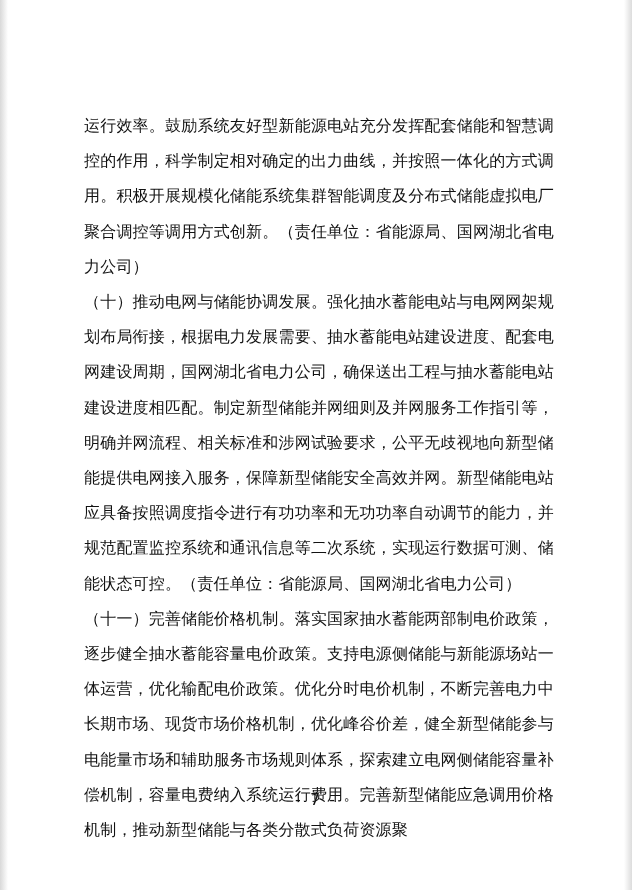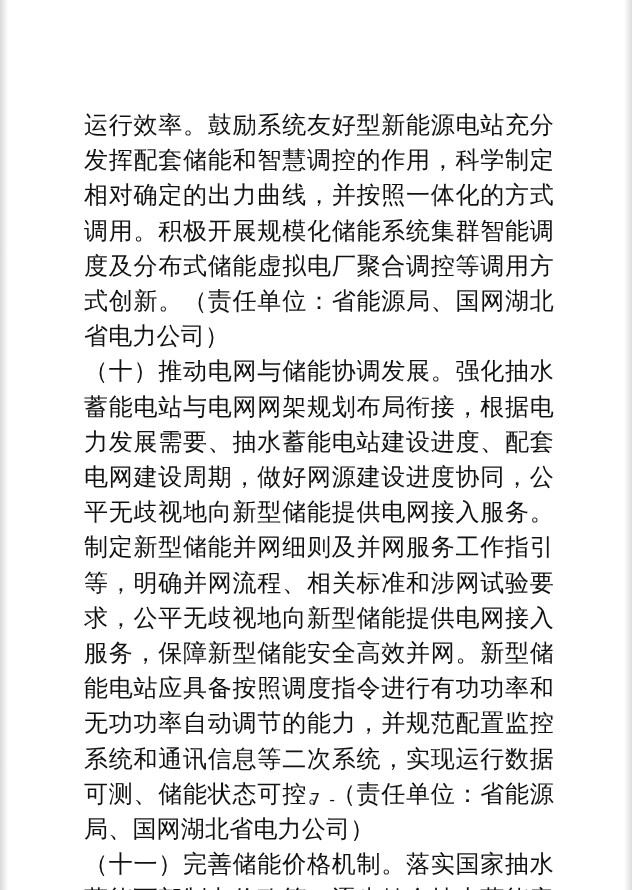--- a/index.html
+++ b/index.html
@@ -19,21 +19,21 @@
     box-sizing: border-box;
   }
   .page-inner {
     position: absolute;
     left: 84px;
     top: 108px;
     width: 470px;
   }
   .para {
     font-family: "DejaVu Sans", "Liberation Sans", sans-serif;
-    font-size: 24px;
+    font-size: 16px;
     line-height: 35.2px;
     color: #121212;
     text-align: justify;
     text-justify: inter-character;
     letter-spacing: 0.2px;
     margin: 0 0 0 0;
     white-space: pre-wrap;
   }
   .para + .para {
     margin-top: 0px;
@@ -64,18 +64,18 @@
 </style>
 </head>
 <body>
 
 <div class="page">
   <div class="edge-left"></div>
   <div class="edge-right"></div>
 
   <div class="page-inner">
     <p class="para">运行效率。鼓励系统友好型新能源电站充分发挥配套储能和智慧调控的作用，科学制定相对确定的出力曲线，并按照一体化的方式调用。积极开展规模化储能系统集群智能调度及分布式储能虚拟电厂聚合调控等调用方式创新。（责任单位：省能源局、国网湖北省电力公司）</p>
-    <p class="para" style="text-indent: 0px;">（十）推动电网与储能协调发展。强化抽水蓄能电站与电网网架规划布局衔接，根据电力发展需要、抽水蓄能电站建设进度、配套电网建设周期，做好网源建设进度协同，公平无歧视地向新型储能提供电网接入服务。制定新型储能并网细则及并网服务工作指引等，明确并网流程、相关标准和涉网试验要求，公平无歧视地向新型储能提供电网接入服务，保障新型储能安全高效并网。新型储能电站应具备按照调度指令进行有功功率和无功功率自动调节的能力，并规范配置监控系统和通讯信息等二次系统，实现运行数据可测、储能状态可控。（责任单位：省能源局、国网湖北省电力公司）</p>
+    <p class="para" style="text-indent: 0px;">（十）推动电网与储能协调发展。强化抽水蓄能电站与电网网架规划布局衔接，根据电力发展需要、抽水蓄能电站建设进度、配套电网建设周期，国网湖北省电力公司，确保送出工程与抽水蓄能电站建设进度相匹配。制定新型储能并网细则及并网服务工作指引等，明确并网流程、相关标准和涉网试验要求，公平无歧视地向新型储能提供电网接入服务，保障新型储能安全高效并网。新型储能电站应具备按照调度指令进行有功功率和无功功率自动调节的能力，并规范配置监控系统和通讯信息等二次系统，实现运行数据可测、储能状态可控。（责任单位：省能源局、国网湖北省电力公司）</p>
     <p class="para" style="text-indent: 0px;">（十一）完善储能价格机制。落实国家抽水蓄能两部制电价政策，逐步健全抽水蓄能容量电价政策。支持电源侧储能与新能源场站一体运营，优化输配电价政策。优化分时电价机制，不断完善电力中长期市场、现货市场价格机制，优化峰谷价差，健全新型储能参与电能量市场和辅助服务市场规则体系，探索建立电网侧储能容量补偿机制，容量电费纳入系统运行费用。完善新型储能应急调用价格机制，推动新型储能与各类分散式负荷资源聚</p>
   </div>
 
   <div class="page-number">- 7 -</div>
 </div>
 
 </body></html>

